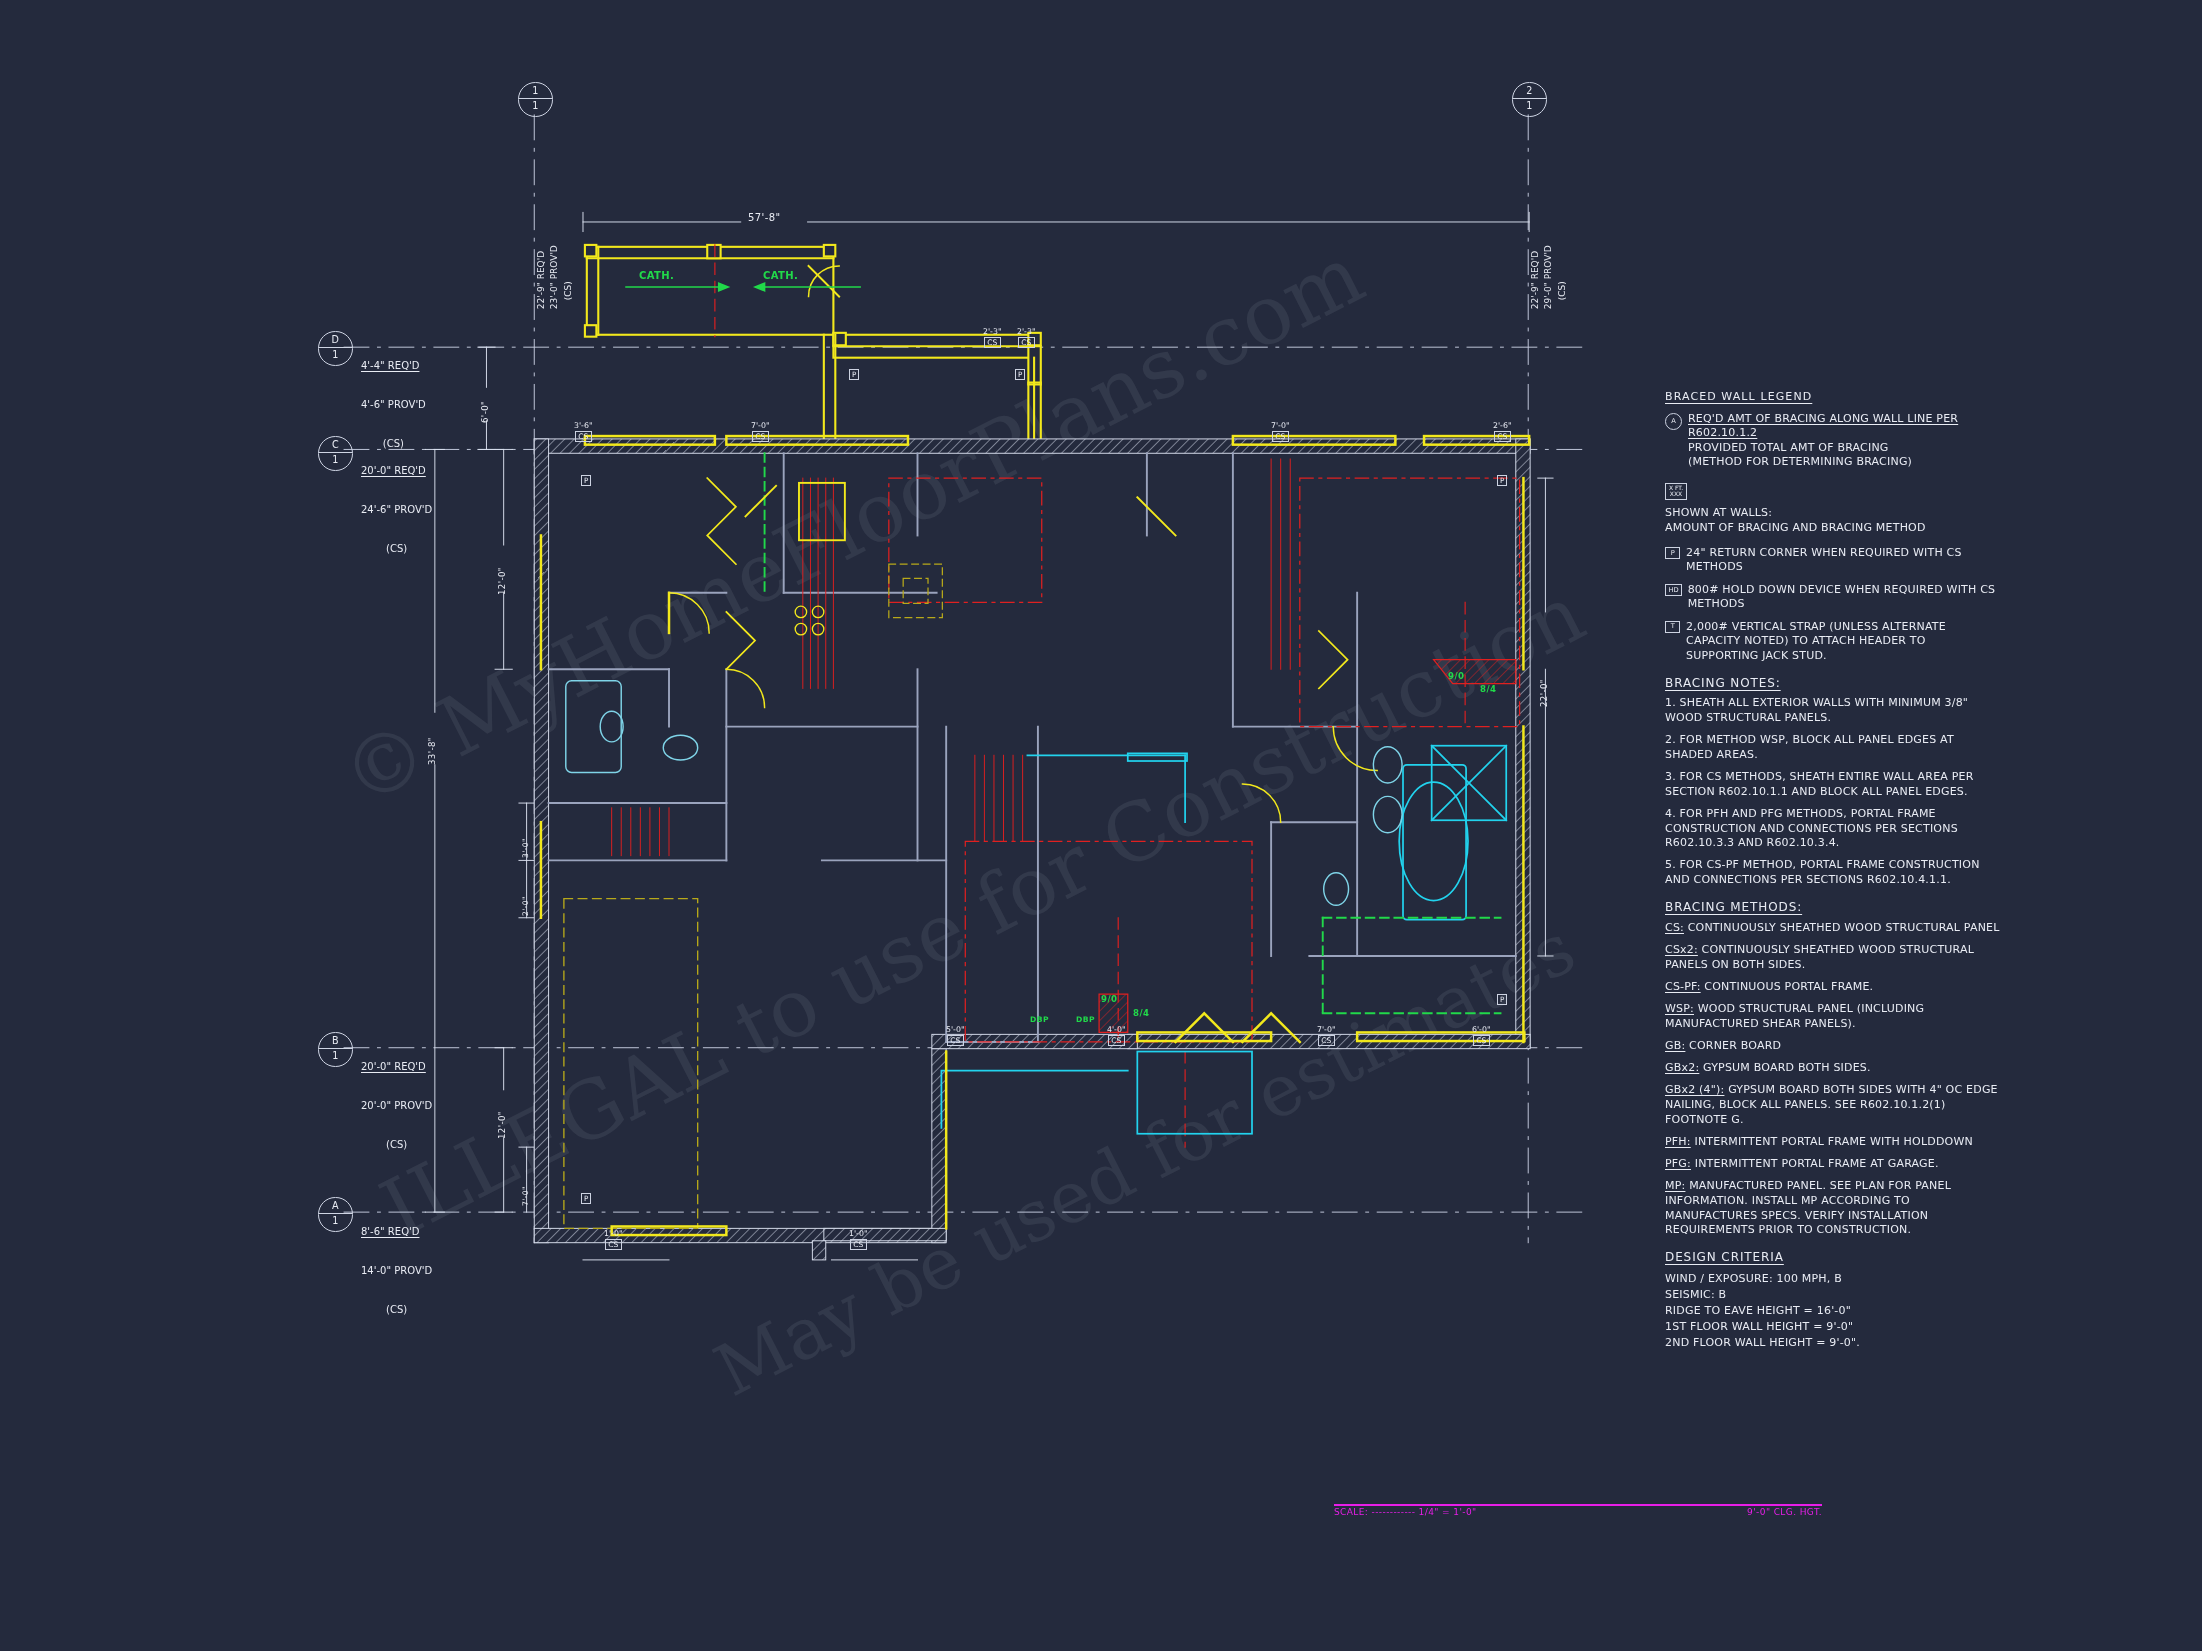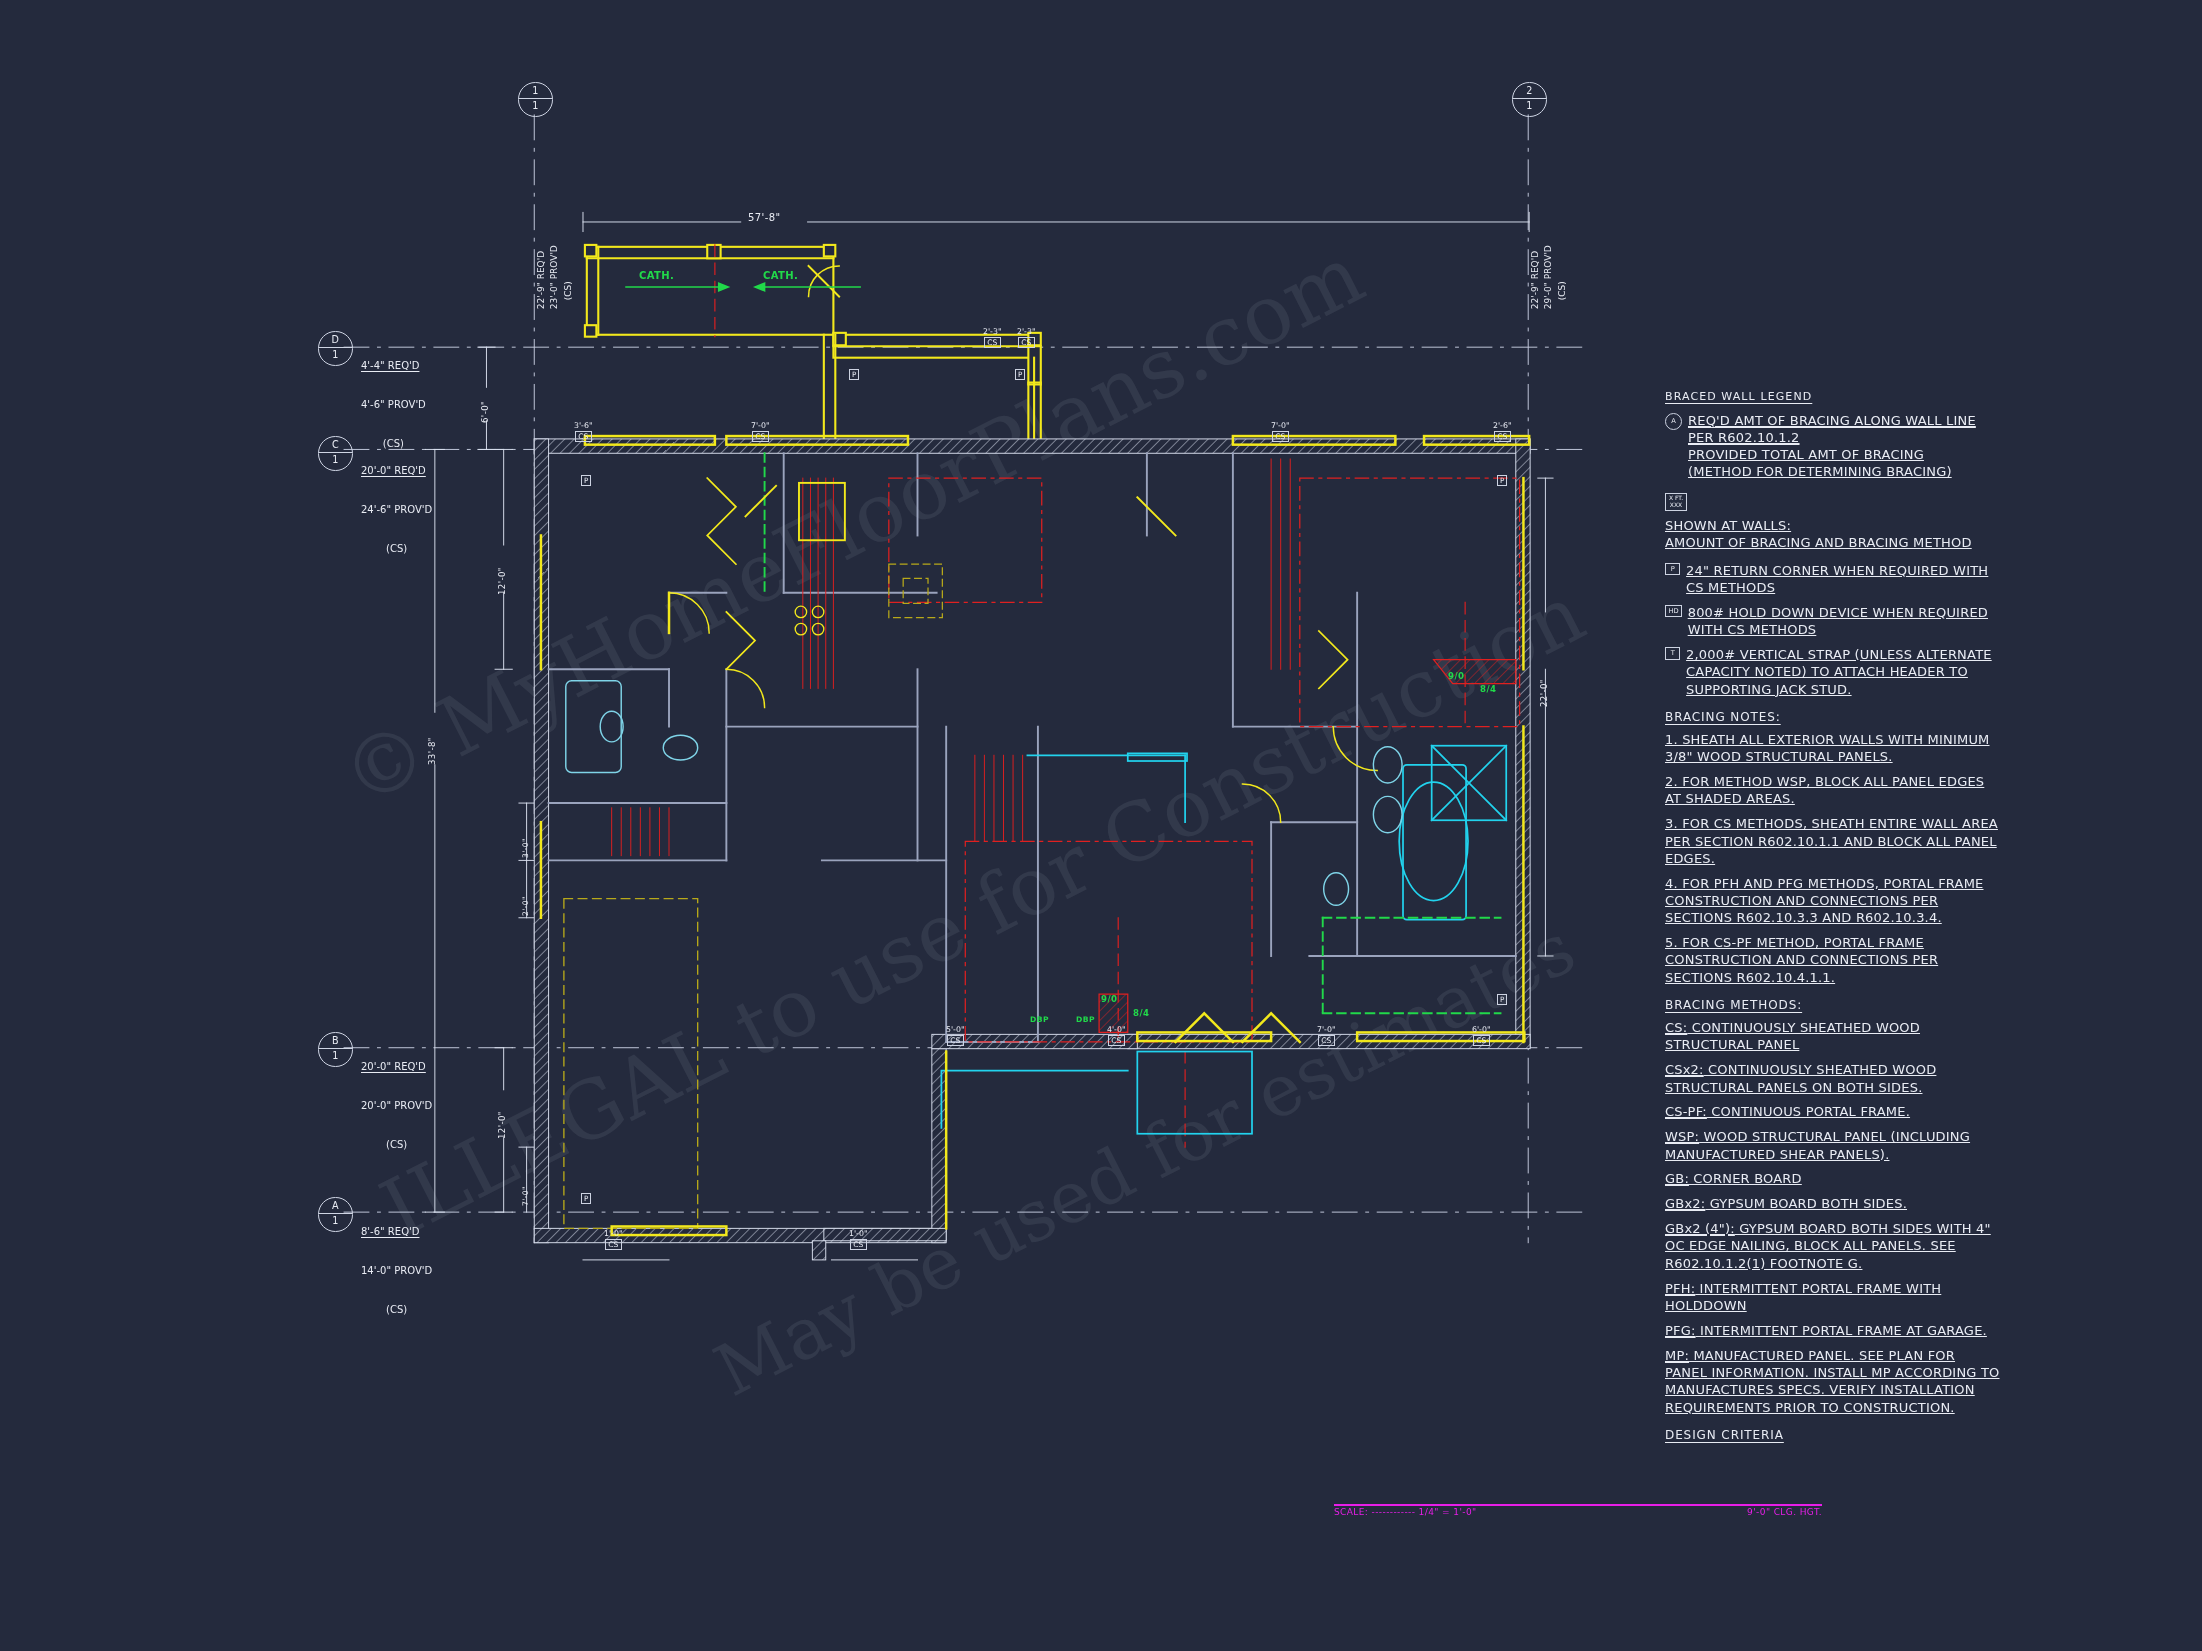--- a/index.html
+++ b/index.html
@@ -17,21 +17,21 @@
   .sm{font-size:10px;}
   .xs{font-size:8.6px;}
   .xxs{font-size:7.6px;}
 
   
   #legend{position:absolute;left:1665px;top:390px;width:336px;color:#e9ecf4;}
   #legend .hd{font-size:11px;letter-spacing:1.1px;text-decoration:underline;
               text-underline-offset:2.9px;margin:0 0 8.6px 0;}
   #legend .hd2{font-size:12px;letter-spacing:0.9px;text-decoration:underline;
                text-underline-offset:2.9px;margin:12.4px 0 6.7px 0;}
-  #legend p{margin:0 0 7.6px 0;font-size:13px;line-height:1.33;letter-spacing:0.2px;text-decoration:underline;}
+  #legend p{margin:0 0 7.6px 0;font-size:11px;line-height:1.33;letter-spacing:0.2px;}
   #legend .row{display:flex;gap:5.7px;align-items:flex-start;margin:0 0 7.6px 0;}
   #legend .row p{margin:0;}
   .sym{flex:0 0 auto;border:1px solid #cdd3e2;font-size:6.7px;line-height:1;
        padding:1.9px 2.4px;min-width:8.6px;text-align:center;color:#e9ecf4;margin-top:1px;}
   .symc{flex:0 0 auto;border:1px solid #cdd3e2;border-radius:50%;width:15.3px;height:15.3px;
         font-size:6.7px;display:flex;align-items:center;justify-content:center;
         color:#e9ecf4;margin-top:1px;}
   .symstack{flex:0 0 auto;border:1px solid #cdd3e2;font-size:6px;line-height:1.15;
             padding:1px 2.9px;text-align:center;color:#e9ecf4;margin-top:1px;}
   .ul{text-decoration:underline;text-underline-offset:1.9px;}
@@ -554,20 +554,27 @@
         <p class="meth"><span class="ul">WSP:</span><span> WOOD STRUCTURAL PANEL (INCLUDING MANUFACTURED SHEAR PANELS).</span></p>
         <p class="meth"><span class="ul">GB:</span><span> CORNER BOARD</span></p>
         <p class="meth"><span class="ul">GBx2:</span><span> GYPSUM BOARD BOTH SIDES.</span></p>
         <p class="meth"><span class="ul">GBx2 (4"):</span><span> GYPSUM BOARD BOTH SIDES WITH 4" OC EDGE NAILING, BLOCK ALL PANELS. SEE R602.10.1.2(1) FOOTNOTE G.</span></p>
         <p class="meth"><span class="ul">PFH:</span><span> INTERMITTENT PORTAL FRAME WITH HOLDDOWN</span></p>
         <p class="meth"><span class="ul">PFG:</span><span> INTERMITTENT PORTAL FRAME AT GARAGE.</span></p>
         <p class="meth"><span class="ul">MP:</span><span> MANUFACTURED PANEL. SEE PLAN FOR PANEL INFORMATION. INSTALL MP ACCORDING TO MANUFACTURES SPECS. VERIFY INSTALLATION REQUIREMENTS PRIOR TO CONSTRUCTION.</span></p>
       </div>
 
   <div class="hd2">DESIGN CRITERIA</div>
+  <p style="line-height:1.45;">
+    <span>WIND / EXPOSURE:  100 MPH, B</span><br>
+    <span>SEISMIC:  B</span><br>
+    <span>RIDGE TO EAVE HEIGHT = 16'-0"</span><br>
+    <span>1ST FLOOR WALL HEIGHT = 9'-0"</span><br>
+    <span>2ND FLOOR WALL HEIGHT = 9'-0".</span>
+  </p>
 </div>
 
 <div id="title">
   <div class="bar"></div>
   <div class="sub">
     <span>SCALE: ------------ 1/4" = 1'-0"</span>
     <span>9'-0" CLG. HGT.</span>
   </div>
 </div>
 

